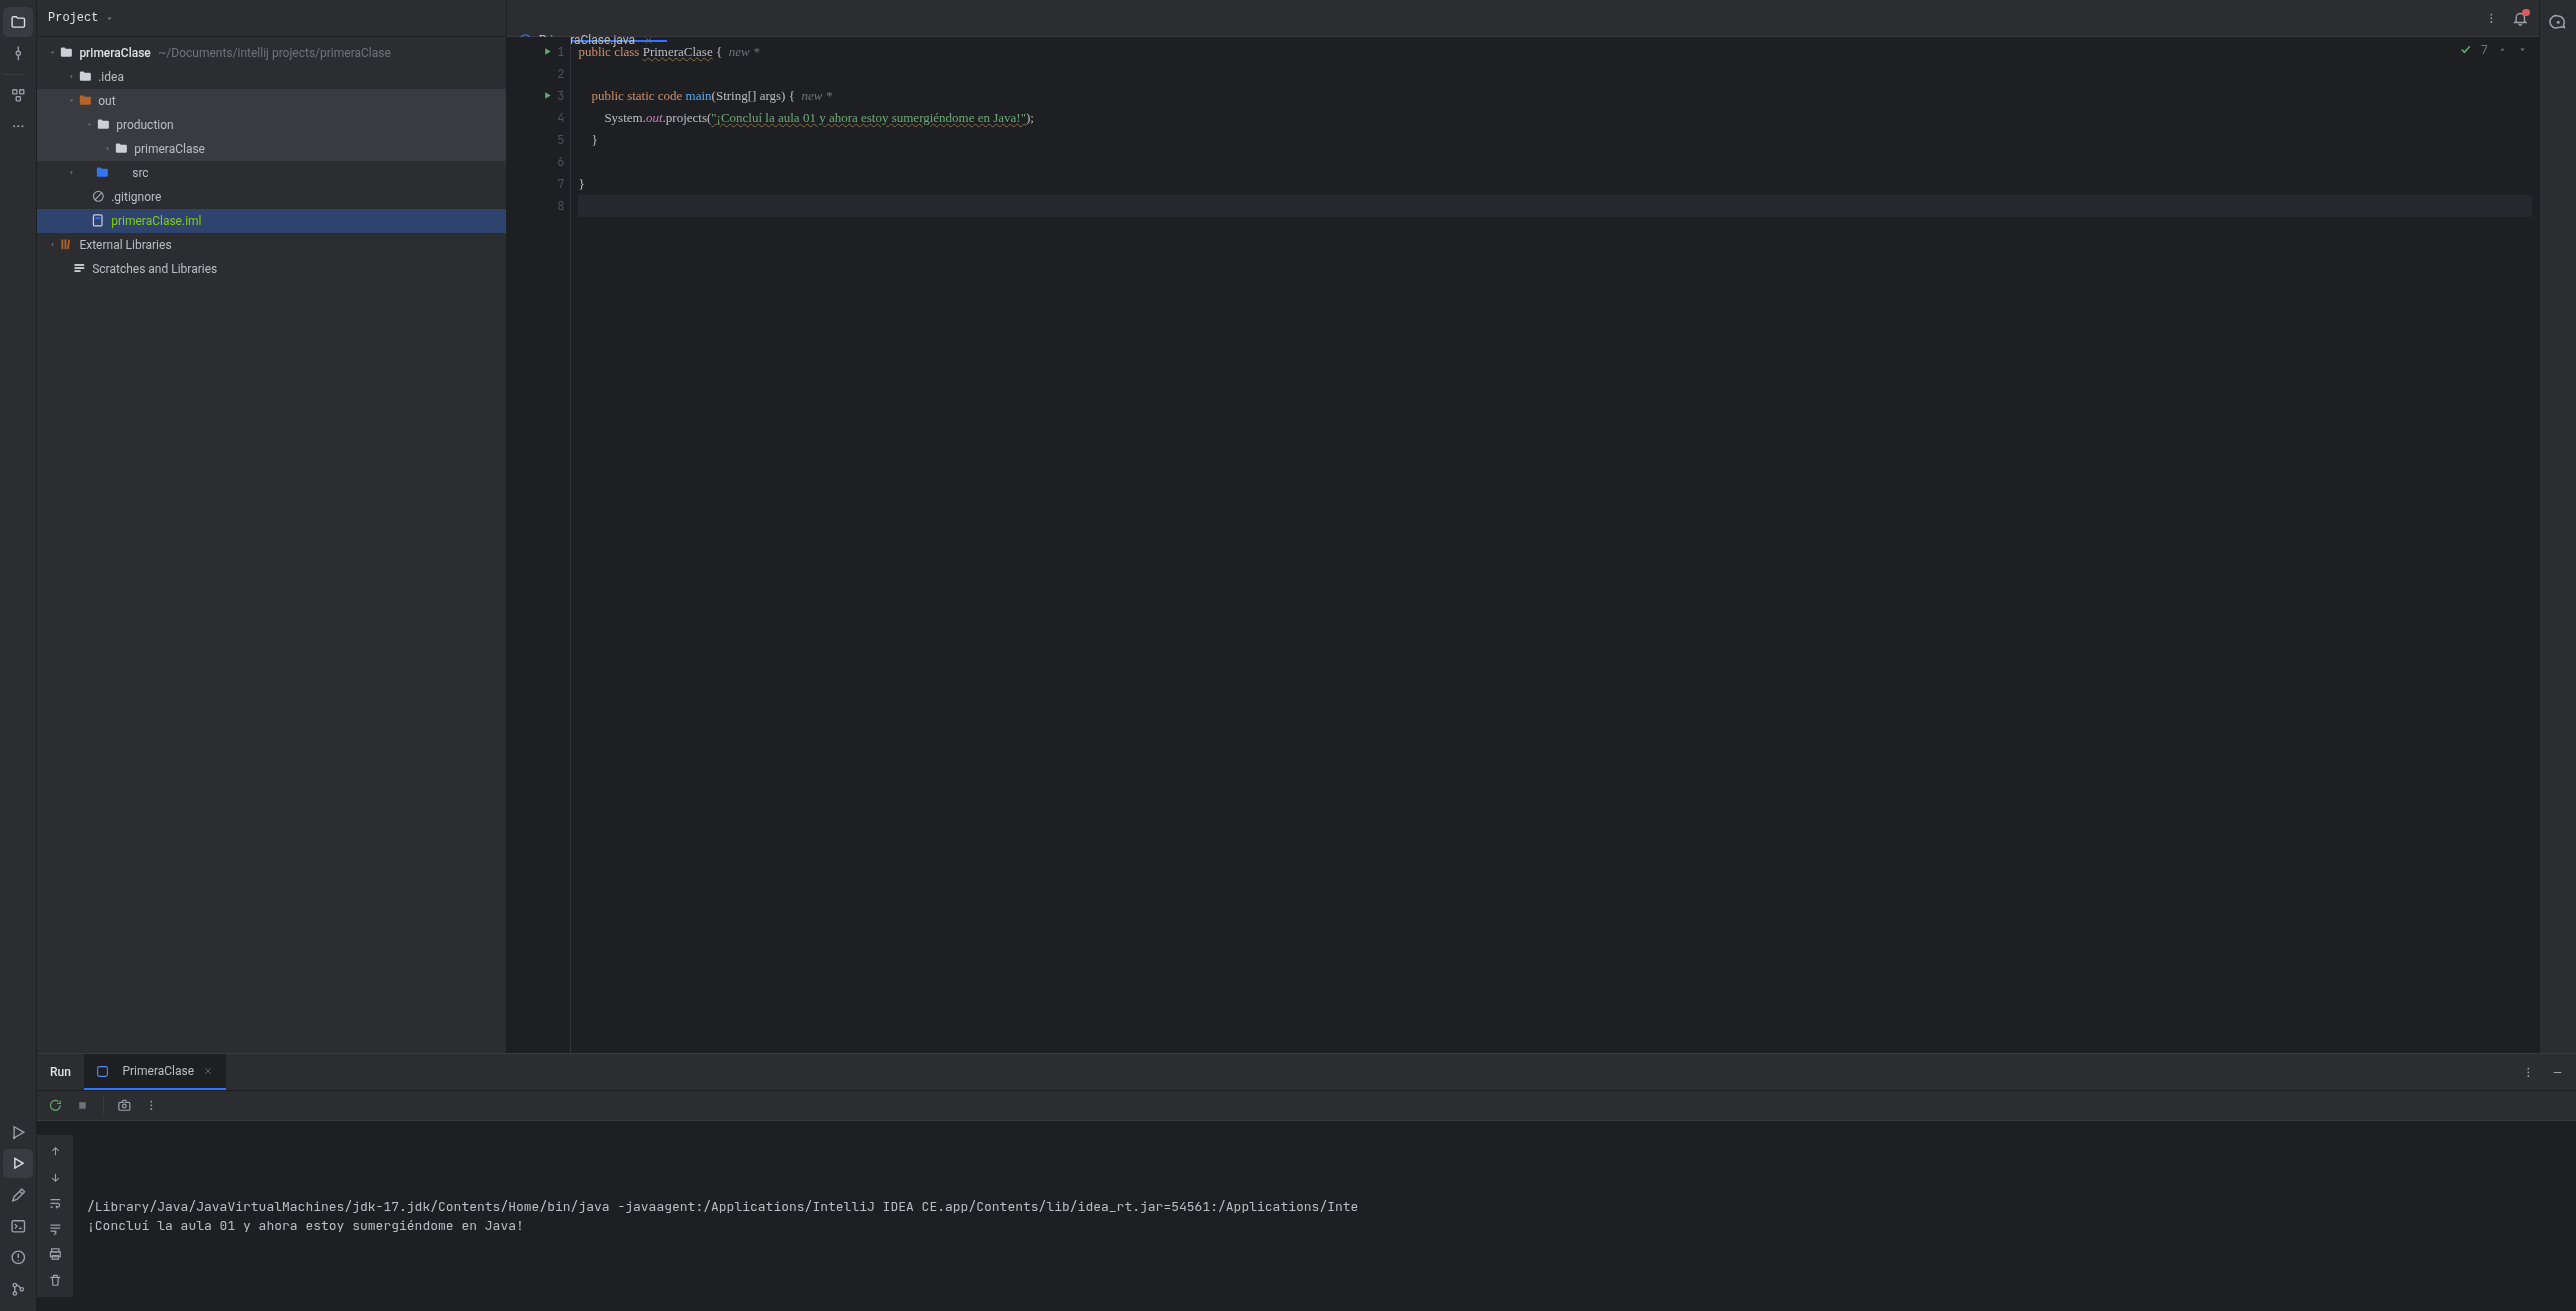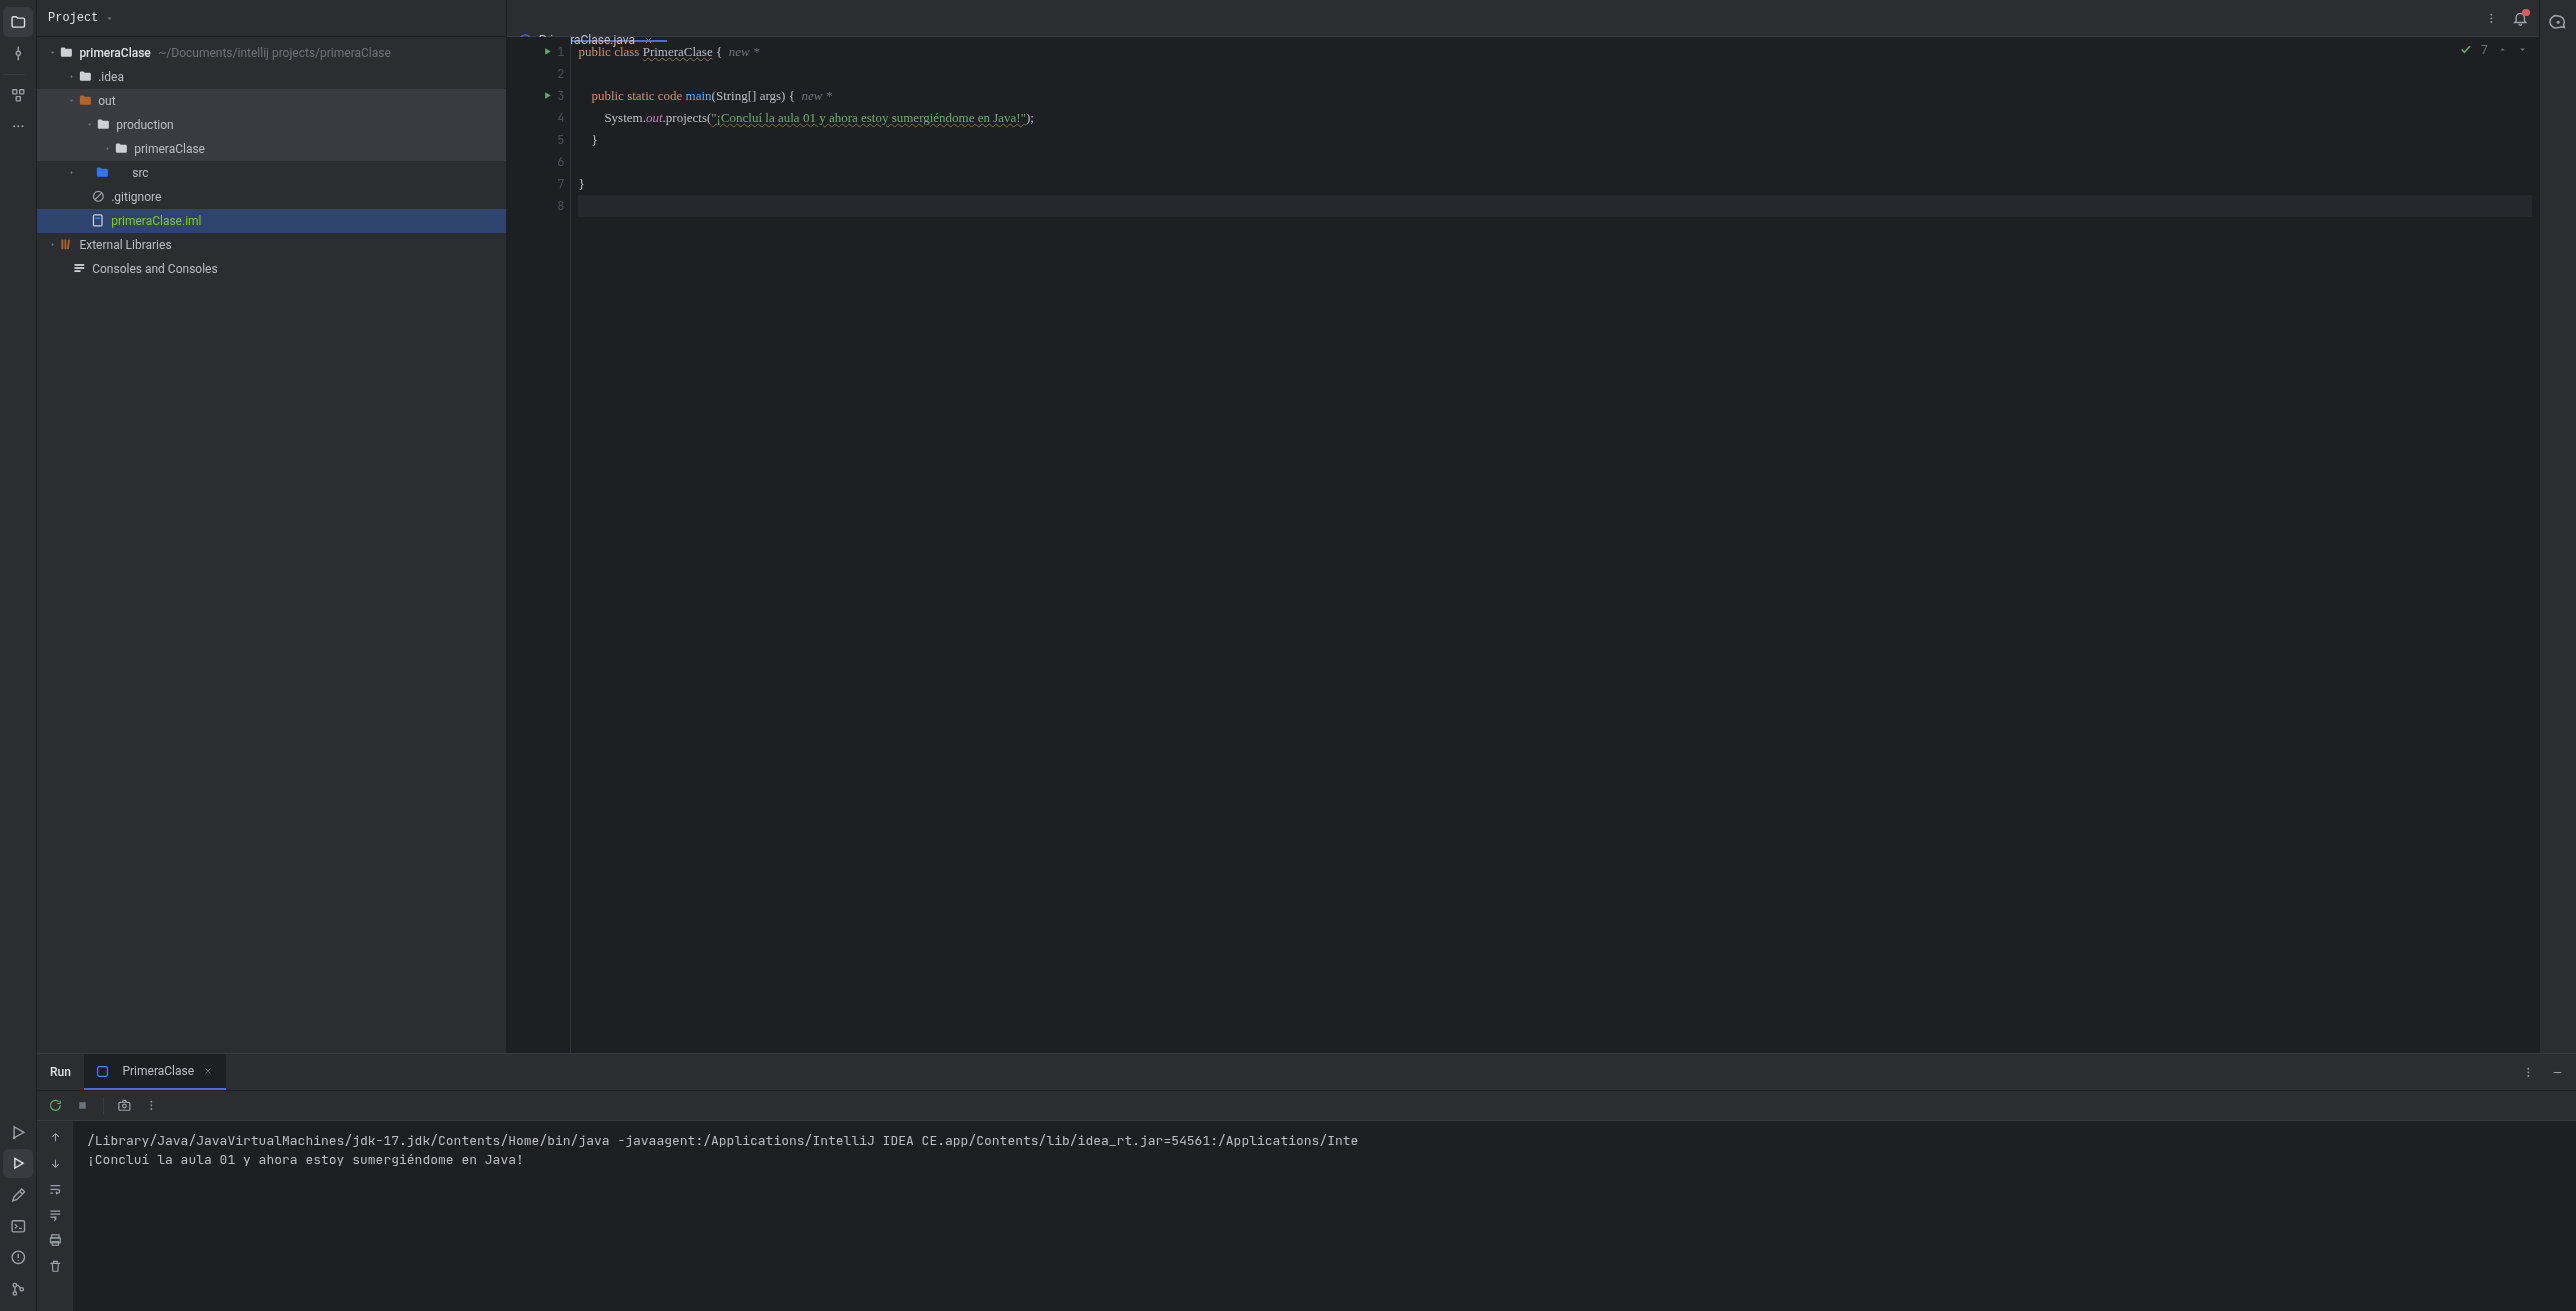--- a/index.html
+++ b/index.html
@@ -348,21 +348,21 @@
         </div>
         <div class="tree-row" style="padding-left:22px;">
           <span class="arrow"></span>
           <span class="ticon">
               <svg width="14.7" height="14.7" viewBox="0 0 24 24">
                 <rect x="4" y="5" width="16" height="3" fill="#ced0d6"></rect>
                 <rect x="4" y="10" width="16" height="3" fill="#ced0d6"></rect>
                 <rect x="4" y="15" width="10" height="3" fill="#ced0d6"></rect>
               </svg>
             </span>
-          <span class="tlabel">Consoles and Consoles</span>
+          <span class="tlabel">Scratches and Libraries</span>
         </div>
       </div>
     </div>
 
     <div class="editor-area">
       <div class="editor-tabs">
         <div class="editor-tab">
           <span class="ticon">
               <svg width="14.7" height="14.7" viewBox="0 0 24 24" style="font-size:13px">
                 <circle cx="12" cy="12" r="9" fill="none" stroke="#3574f0" stroke-width="2"></circle>
@@ -524,21 +524,21 @@
               </svg>
             </span>
           <span class="icon-btn">
               <svg width="14.7" height="14.7" viewBox="0 0 24 24">
                 <circle cx="12" cy="6" r="1.5" fill="currentColor"></circle>
                 <circle cx="12" cy="12" r="1.5" fill="currentColor"></circle>
                 <circle cx="12" cy="18" r="1.5" fill="currentColor"></circle>
               </svg>
             </span>
         </div>
-        <div class="run-body" style="flex:1;">
+        <div class="run-body" style="flex:1;align-items:center;">
           <div class="run-toolbar">
             <span class="icon-btn">
                 <svg width="13" height="13" viewBox="0 0 24 24">
                   <path fill="none" stroke="currentColor" stroke-width="2" d="M12 19V5m-6 6l6-6 6 6"></path>
                 </svg>
               </span>
             <span class="icon-btn">
                 <svg width="13" height="13" viewBox="0 0 24 24">
                   <path fill="none" stroke="currentColor" stroke-width="2" d="M12 5v14m-6-6l6 6 6-6"></path>
                 </svg>

